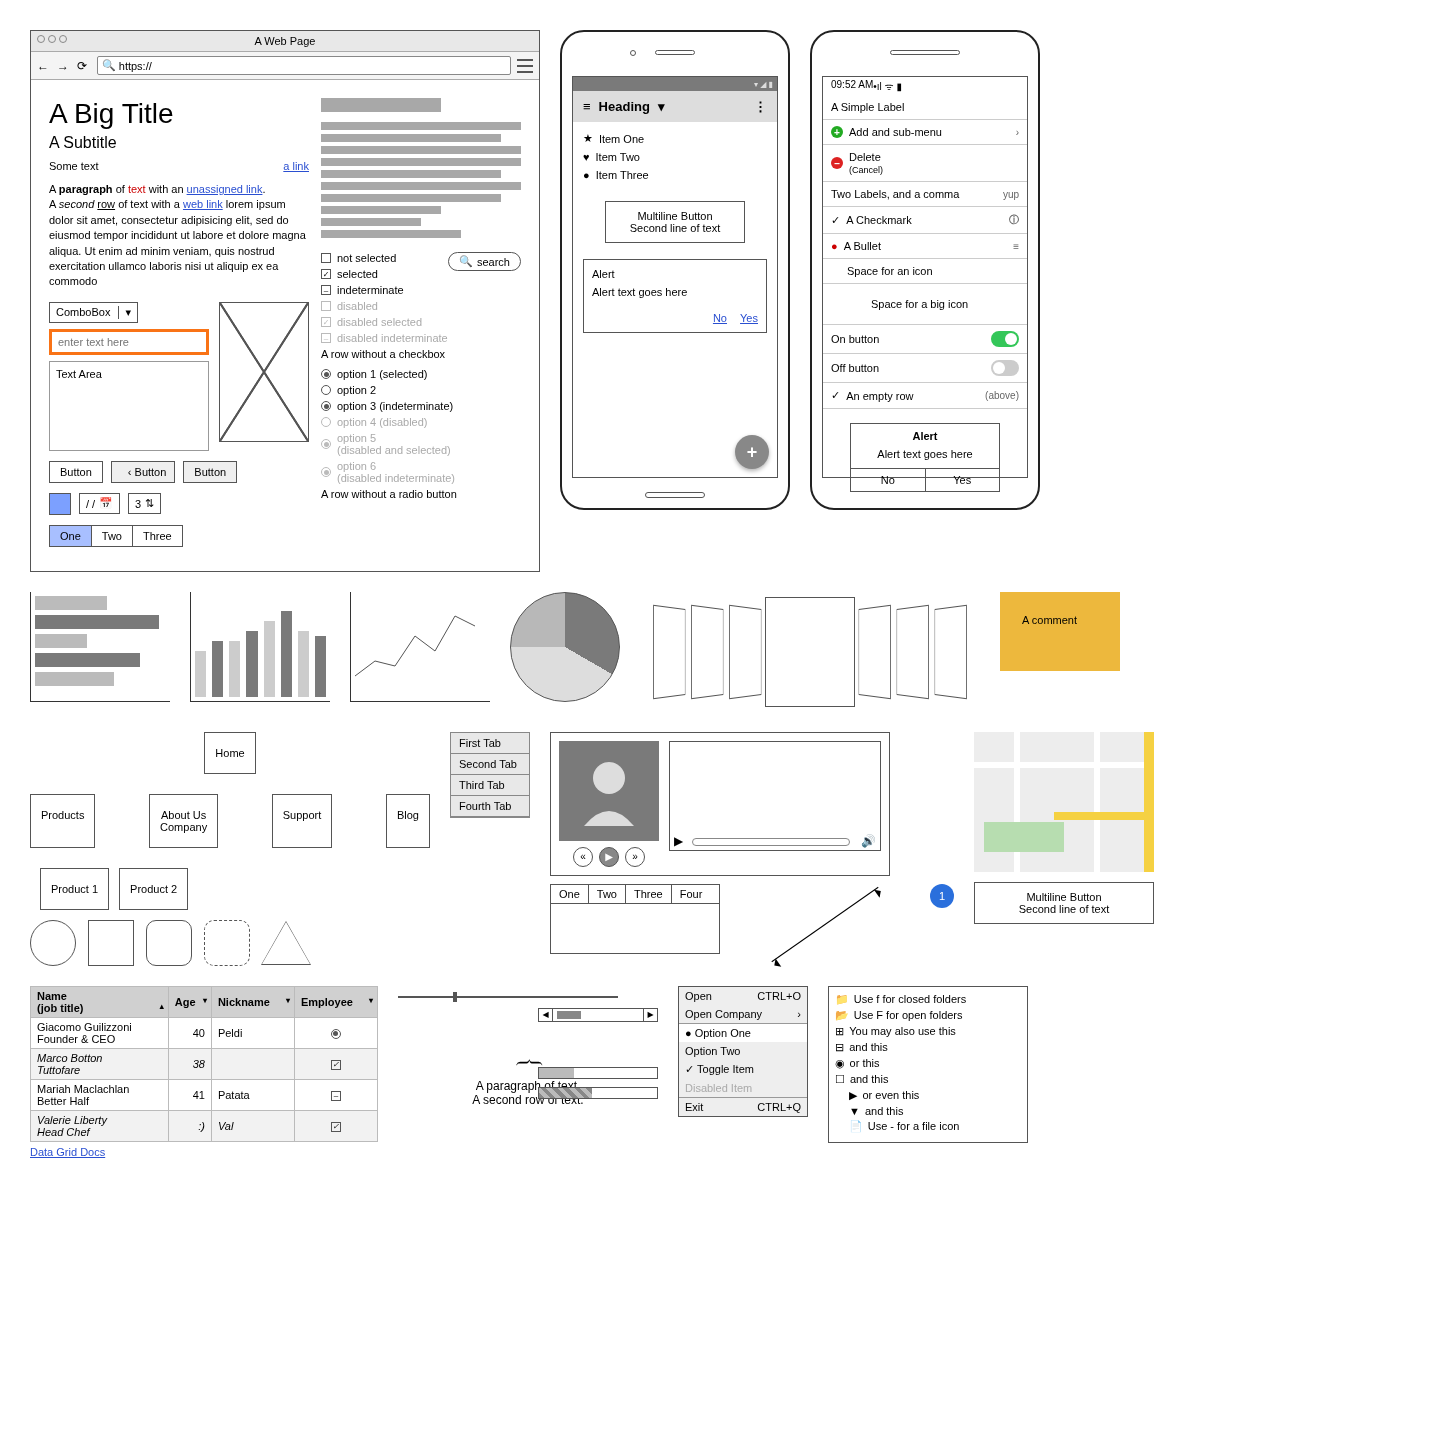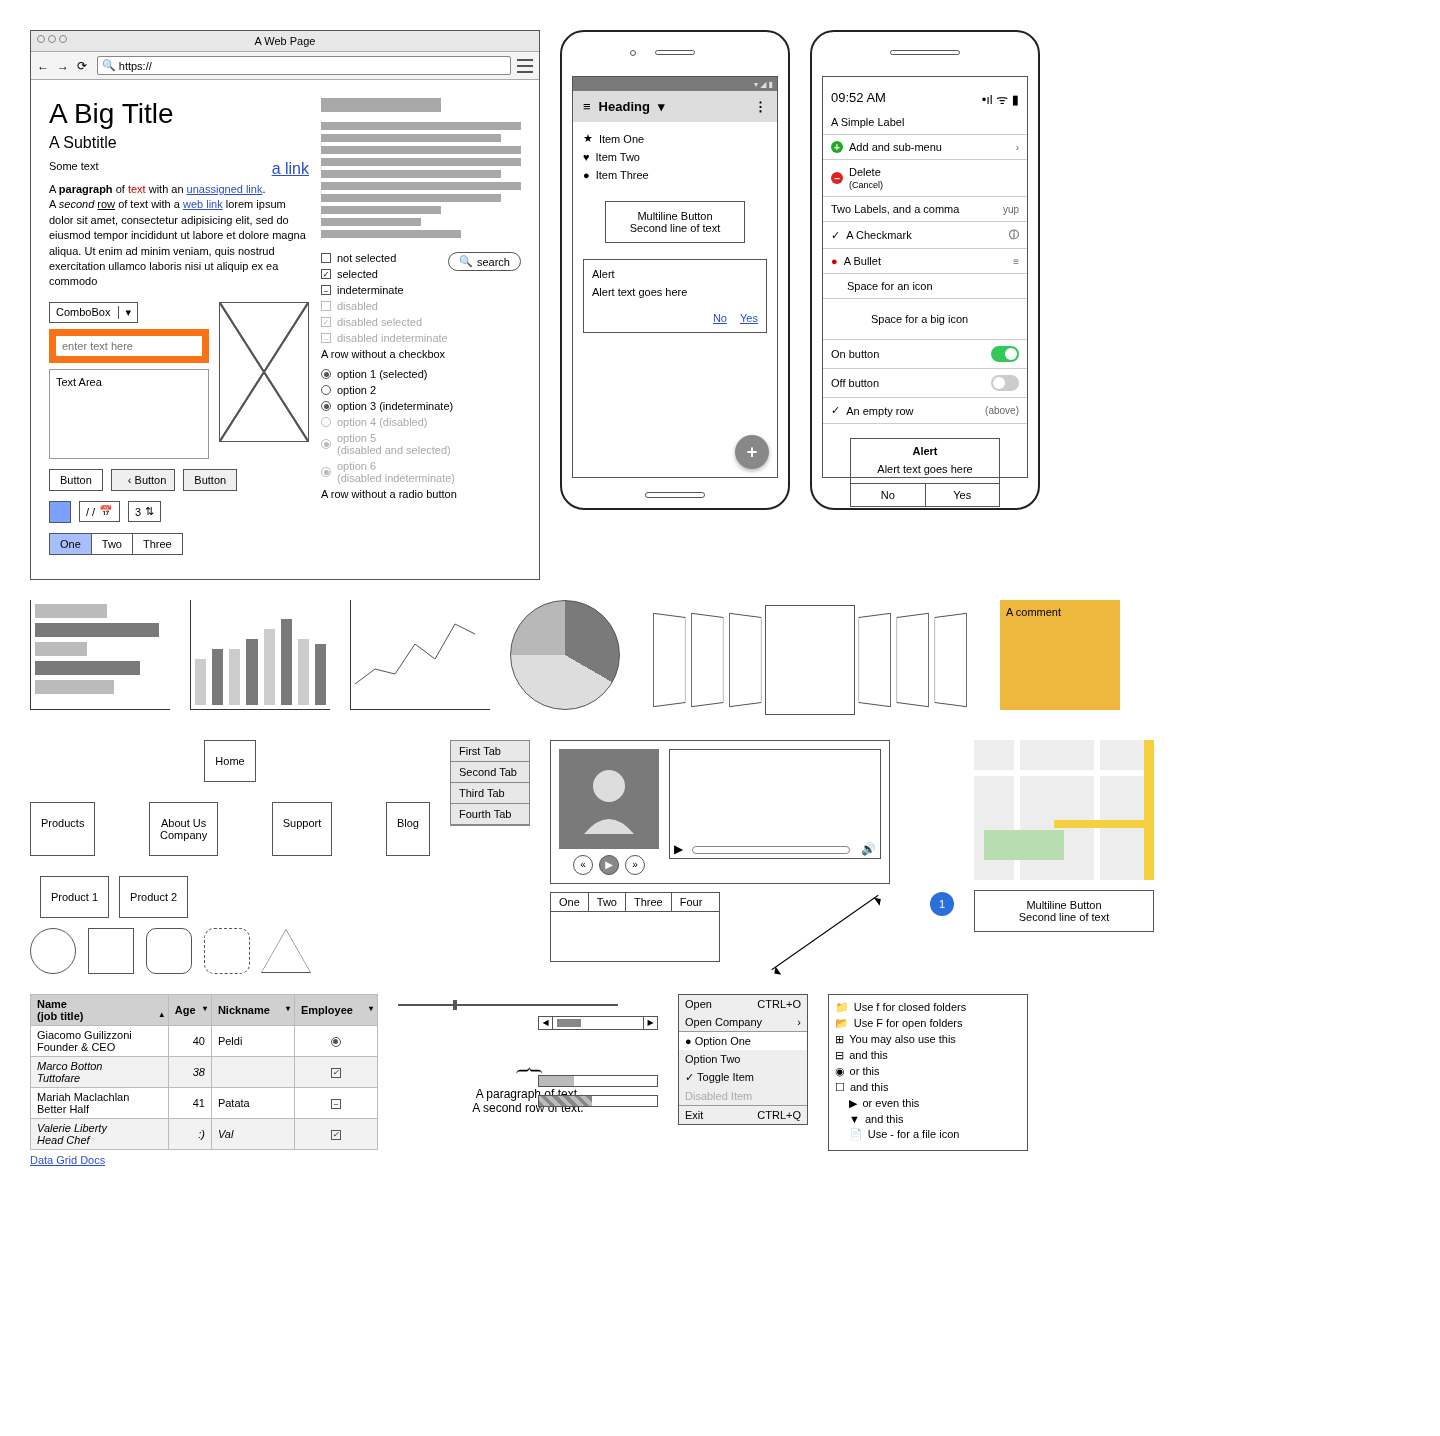--- a/index.html
+++ b/index.html
@@ -22,25 +22,25 @@
 .bcol-right { flex: 1; }
 .big-title { font-size: 28px; font-family: Arial; letter-spacing: 0; margin-bottom: 4px; }
 .subtitle { font-size: 16px; margin-bottom: 8px; }
 .small-text { font-size: 11px; margin-bottom: 10px; }
 
 .para { font-size: 11px; line-height: 1.4; margin-bottom: 12px; }
 .link { color: #2a4fd1; text-decoration: underline; }
 .red { color: #c00; }
 .under { text-decoration: underline; }
 
-.float-link { float: right; font-size: 16px; margin-left: 8px; }
+.float-link { float: right; font-size: 11px; margin-left: 8px; }
 
 .combo { border: 1px solid #555; padding: 3px 6px; font-size: 11px; display: inline-flex; align-items: center; gap: 8px; margin-bottom: 6px; }
 .combo .arrow-box { border-left: 1px solid #555; padding-left: 6px; }
-.text-input { border: 7px solid #f97316; padding: 4px 6px; width: 160px; font-size: 11px; color: #888; margin-bottom: 6px; display: block; }
+.text-input { border: 3px solid #f97316; padding: 4px 6px; width: 160px; font-size: 11px; color: #888; margin-bottom: 6px; display: block; }
 .text-area { border: 1px solid #999; padding: 6px; width: 160px; height: 90px; font-size: 11px; display: block; }
 
 .img-placeholder { border: 1px solid #555; width: 90px; height: 140px; position: relative; }
 .img-placeholder::before, .img-placeholder::after { content:''; position:absolute; inset:0; }
 .img-placeholder::before { background: linear-gradient(to top right, transparent 49%, #555 49.5%, #555 50.5%, transparent 51%); }
 .img-placeholder::after { background: linear-gradient(to top left, transparent 49%, #555 49.5%, #555 50.5%, transparent 51%); }
 
 .btn { border: 1px solid #555; background: #fff; padding: 4px 10px; font-size: 11px; }
 .btn-back { border: 1px solid #555; padding: 4px 8px 4px 16px; position: relative; font-size: 11px; }
 .btn-tag { border: 1px solid #555; padding: 4px 10px; position: relative; font-size: 11px; }
@@ -83,21 +83,21 @@
 .android-header{ background:#ddd; padding:8px 10px; display:flex; align-items:center; gap:8px; font-weight:bold; font-size:13px; position:relative; }
 .android-header .menu-dots{ margin-left:auto; }
 .p-body{ padding:10px; flex:1; position:relative; overflow:hidden; }
 .p-item{ display:flex; align-items:center; gap:6px; font-size:11px; margin-bottom:6px; }
 .mobile-alert{ border:1px solid #555; padding:8px; margin-top:16px; font-size:11px; }
 .mobile-alert .alert-actions{ text-align:right; margin-top:14px; font-size:11px; }
 .mobile-alert .alert-actions span{ color:#2a4fd1; text-decoration:underline; margin-left:10px;}
 .fab{ position:absolute; right:8px; bottom:8px; width:34px; height:34px; border-radius:50%; background:#888; color:#fff; display:flex; align-items:center; justify-content:center; font-size:18px; font-weight:bold; box-shadow:0 2px 4px rgba(0,0,0,.3);}
 .multi-btn{border:1px solid #555; text-align:center; font-size:11px; padding:8px 14px; width:140px; margin:20px auto 0;}
 
-.ios-status{display:flex; justify-content:space-between; padding:2px 8px; font-size:13px;margin-top:11px;}
+.ios-status{display:flex; padding:2px 8px; font-size:10px;}
 .ios-row{ border-bottom:1px solid #ccc; padding:6px 8px; display:flex; align-items:center; gap:6px; font-size:11px; position:relative; }
 .ios-row .rt{ margin-left:auto; color:#666; font-size:10px;}
 .toggle{ width:28px; height:16px; border-radius:8px; background:#ccc; margin-left:auto; position:relative; }
 .toggle::after{content:''; position:absolute; width:12px; height:12px; background:#fff; border-radius:50%; top:2px; left:2px;}
 .toggle.on{ background:#34c759; }
 .toggle.on::after{ left:auto; right:2px; }
 .ios-alert{ border:1px solid #555; width:150px; margin:14px auto 0; text-align:center; font-size:11px; }
 .ios-alert .ttl{ font-weight:bold; padding:6px; }
 .ios-alert .msg{ padding:0 6px 8px; }
 .ios-alert .btns{ display:flex; border-top:1px solid #555; }
@@ -112,21 +112,21 @@
 .hbar { height:14px; background:#bbb; margin-bottom:5px; }
 .hbar.dark{background:#7a7a7a;}
 .vbars{ display:flex; align-items:flex-end; gap:6px; height:100%; }
 .vbar{ width:16px; background:#ccc; }
 .vbar.dark{ background:#7a7a7a; }
 .piechart{ width:110px; height:110px; border-radius:50%; background: conic-gradient(#7a7a7a 0 120deg, #ddd 120deg 270deg, #b8b8b8 270deg 360deg); border:1px solid #555;}
 .coverflow{ display:flex; align-items:center; justify-content:center; height:120px; width:340px; position:relative;}
 .cpanel{border:1px solid #555; background:#fff; height:110px; width:90px;}
 .cpanel.side{transform:perspective(400px) rotateY(50deg); width:50px; height:90px; margin:0 -6px;}
 .cpanel.sideR{transform:perspective(400px) rotateY(-50deg); width:50px; height:90px; margin:0 -6px;}
-.sticky{ background:#edb83d; width:120px; height:110px; padding:6px; font-size:11px; }
+.sticky{ background:#edb83d; width:120px; height:79px; padding:22px; font-size:11px; }
 
 
 .sitemap{width:400px; font-size:11px;}
 .sitemap .node{border:1px solid #555; padding:14px 10px; text-align:center; background:#fff;}
 .sitemap .row1{display:flex; justify-content:center; margin-bottom:20px;}
 .sitemap .row2{display:flex; justify-content:space-between; margin-bottom:20px;}
 .sitemap .row3{display:flex; gap:10px; margin-left:10px;}
 .shapes{display:flex; gap:12px; align-items:center; margin-top:10px;}
 .sq{width:46px; height:46px; border:1px solid #555;}
 .sq.round{border-radius:10px;}

